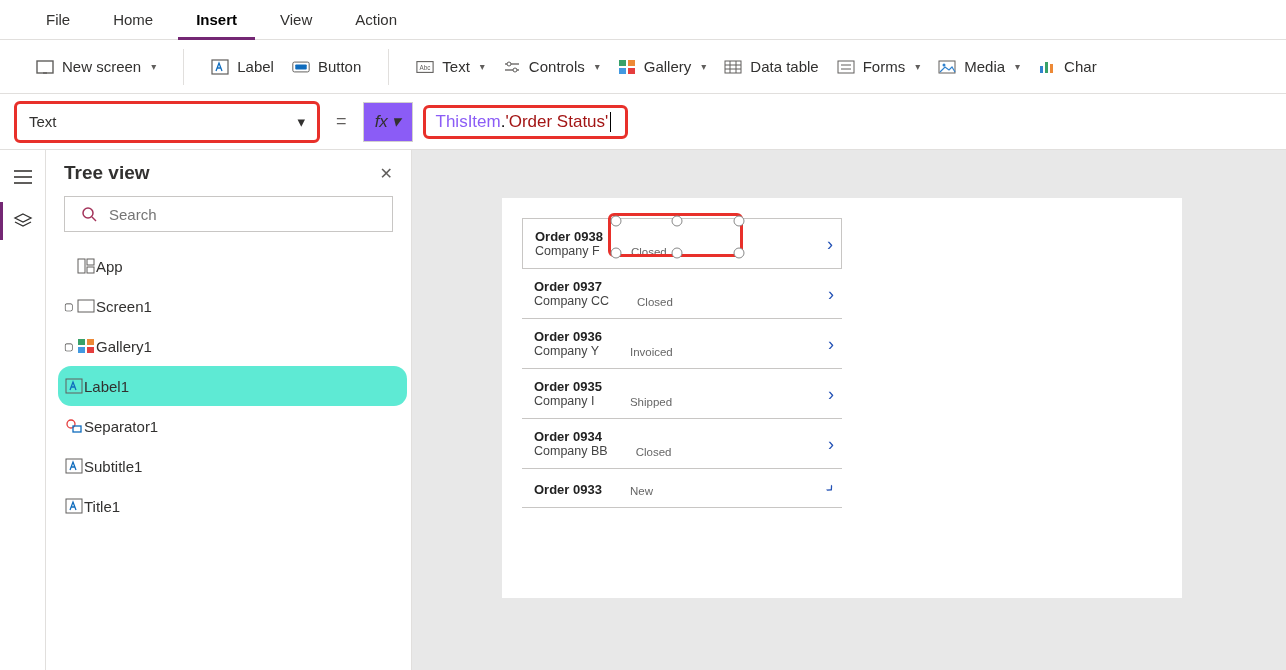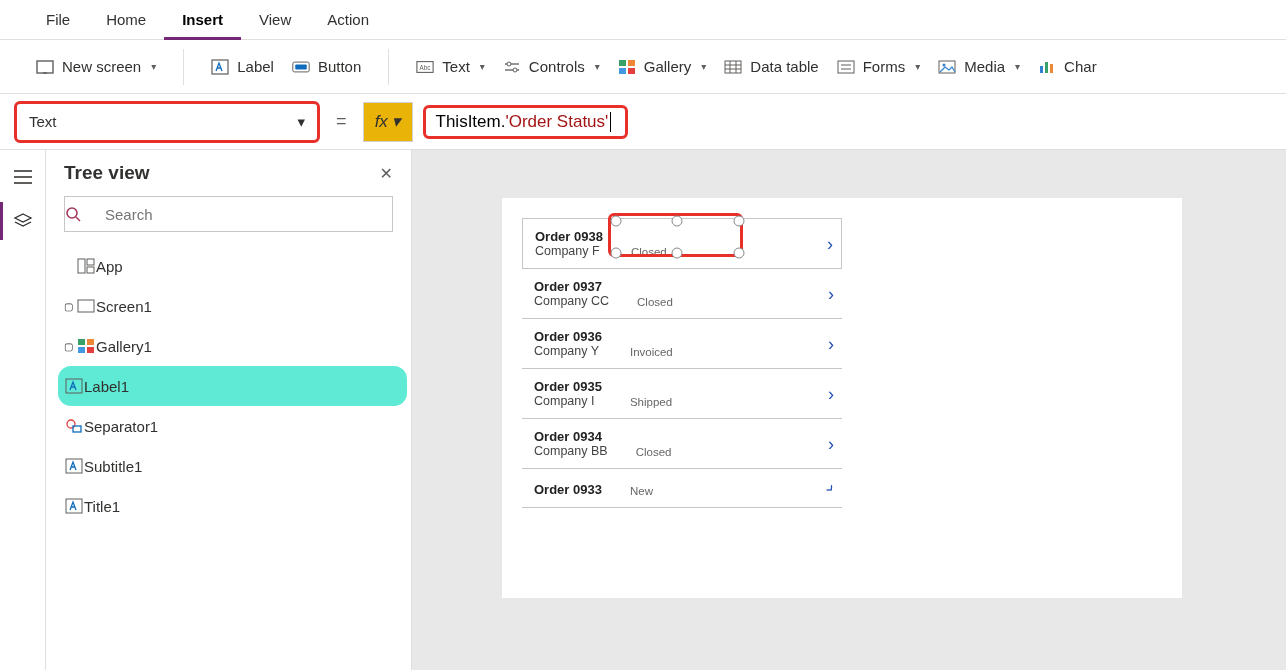--- a/index.html
+++ b/index.html
@@ -1,59 +1,59 @@
 <!DOCTYPE html>
 <html><head>
 <meta charset="utf-8">
 <style>
   * { box-sizing: border-box; margin: 0; padding: 0; font-family: "Segoe UI", Arial, sans-serif; }
   body { background: #fff; width: 1286px; height: 670px; overflow: hidden; color: #323130; }
 
   
-  .menubar { display: flex; align-items: center; height: 40px; padding: 0 28px; gap: 0; border-bottom: 1px solid #e1dfdd; }
+  .menubar { display: flex; align-items: center; height: 40px; padding: 0 28px; gap: 7px; border-bottom: 1px solid #e1dfdd; }
   .menubar .item { padding: 0 18px; font-size: 15px; color: #323130; height: 40px; display: flex; align-items: center; cursor: pointer; }
   .menubar .item.active { font-weight: 600; color: #000; }
   .menubar .item.active::after { content:""; display:block; }
   .menubar .item.active { box-shadow: inset 0 -3px 0 #742774; }
 
   
   .ribbon { display: flex; align-items: center; height: 54px; padding: 0 18px; border-bottom: 1px solid #e1dfdd; gap: 9px; }
   .ribbon .group { display: flex; align-items: center; gap: 18px; padding: 0 18px; height: 100%; }
   .ribbon .sep { width: 1px; height: 36px; background: #e1dfdd; }
   .ribbon .btn { display: flex; align-items: center; gap: 8px; font-size: 15px; color: #323130; cursor: pointer; }
   .ribbon .icon { width: 18px; height: 18px; display: inline-flex; align-items: center; justify-content: center; color: #605e5c; }
   .ribbon .chev { font-size: 10px; color: #605e5c; margin-left:2px;}
 
   
   .formulabar { display:flex; align-items:center; height:56px; padding: 6px 14px 6px 14px; border-bottom:1px solid #e1dfdd; gap:10px;}
   .prop-box { width: 306px; height: 42px; border: 3px solid #e8302a; border-radius: 6px; display:flex; align-items:center; justify-content:space-between; padding: 0 12px; background:#fff;}
   .prop-box span { font-size:15px;}
   .eq { font-size:18px; color:#605e5c; padding:0 6px;}
-  .fx { width:50px; height:40px; display:flex; align-items:center; justify-content:center; font-style:italic; font-family:"Times New Roman",serif; font-size:17px; color:#323130; border:1px solid #d2d0ce; background:#eab308;}
+  .fx { width:50px; height:40px; display:flex; align-items:center; justify-content:center; font-style:italic; font-family:"Times New Roman",serif; font-size:17px; color:#323130; border:1px solid #d2d0ce; background:#8b5cf6;}
   .fx .chev{margin-left:4px;}
   .formula-wrap { border:3px solid #e8302a; border-radius:6px; padding: 4px 14px 4px 10px; display:flex; align-items:center;}
   .formula { font-family: Consolas,"Courier New",monospace; font-size:17px; display:flex; align-items:center;}
-  .tok-this{ color:#000000;}
+  .tok-this{ color:#8b5cf6;}
   .tok-dot{ color:#000;}
   .tok-str{ color:#a31515;}
   .cursor { display:inline-block; width:1px; height:20px; background:#000; margin-left:2px;}
 
   
   .main { display:flex; height: calc(670px - 40px - 54px - 56px); }
   .rail { width:46px; border-right:1px solid #e1dfdd; display:flex; flex-direction:column; align-items:center; padding-top:8px; gap:6px;}
   .rail .railbtn { width:46px; height:38px; display:flex; align-items:center; justify-content:center; cursor:pointer;}
   .rail .railbtn.active { box-shadow: inset 3px 0 0 #742774;}
   .hamlines{display:flex;flex-direction:column;gap:4px;}
   .hamlines span{width:18px;height:2px;background:#605e5c;}
 
   .treepanel { width: 366px; border-right:1px solid #e1dfdd; display:flex; flex-direction:column;}
   .treehd{display:flex;align-items:center;justify-content:space-between;padding:12px 18px 8px 18px;}
   .treehd h3{font-size:19px;font-weight:600;}
   .treehd .close{font-size:16px;color:#605e5c;cursor:pointer;}
-  .search{ margin:4px 18px 10px 18px; border:1px solid #c8c6c4; height:36px; display:flex; align-items:center; padding:0 0; gap:24px;}
+  .search{ margin:4px 18px 10px 18px; border:1px solid #c8c6c4; height:36px; display:flex; align-items:center; padding:0 16px; gap:12px;}
   .search input{border:none;outline:none;font-size:15px;flex:1;color:#605e5c;}
   .mag{width:16px;height:16px;}
 
   .tree { padding: 4px 4px 0 12px; font-size:15px;}
   .tree .row { display:flex; align-items:center; height:40px; gap:0; padding-left:6px; cursor:pointer;}
   .tree .row.selected{ background:#5eead4;border-radius:13px;}
   .tree .row .caret{ width:12px; font-size:10px; color:#323130;}
   .tree .row .ricon{ width:20px; height:20px; display:inline-flex;align-items:center;justify-content:center;}
   .in1{padding-left:20px;} .in3{padding-left:72px;}
 

